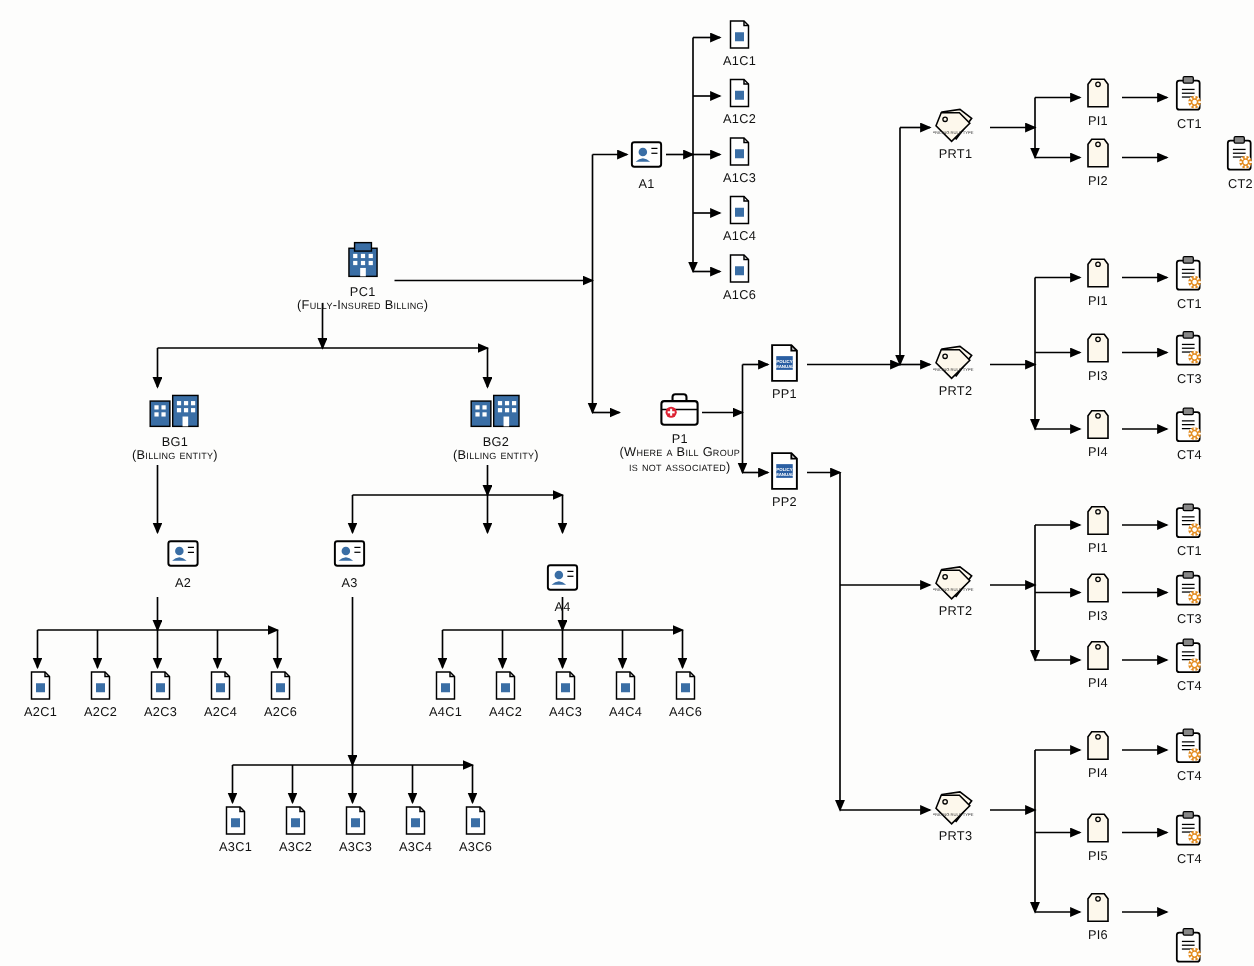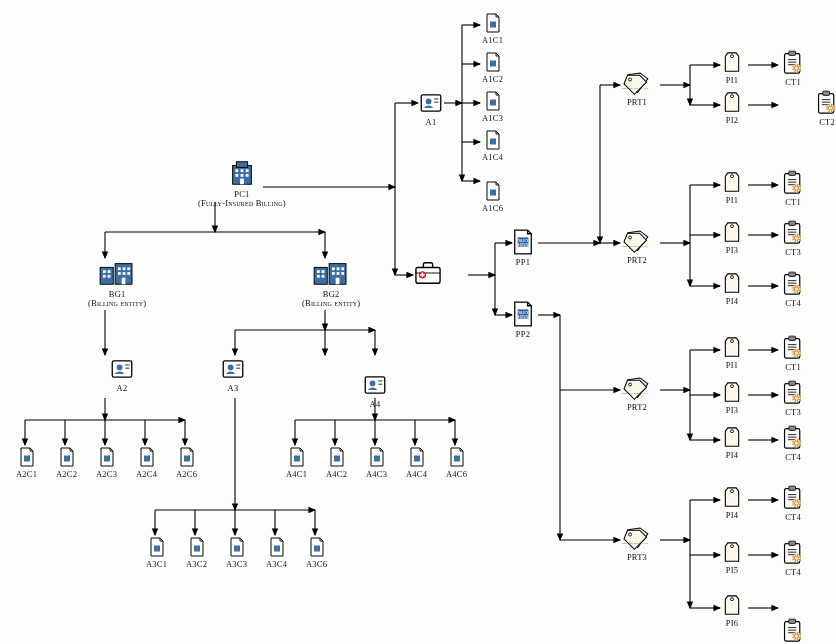--- a/index.html
+++ b/index.html
@@ -22,21 +22,20 @@
     white-space: pre;
     font-weight:500;
   }
   .sc { font-variant: small-caps; }
   .node {
     position: absolute;
     display:flex;
     flex-direction:column;
     align-items:center;
     gap:2px;
-    font-family:Liberation Serif, serif;
   }
   .arrowhead { fill:#000; }
   .edge { stroke:#000; stroke-width:1.1; fill:none; }
 </style>
 </head>
 <body>
 
 <svg width="0" height="0" style="position:absolute">
   <defs>
 
@@ -290,20 +289,23 @@
     <svg width="26" height="26">
       <use href="#ico-acct"></use>
     </svg>
     <div class="lbl">A4</div>
   </div>
 
 <div class="node" style="left:413px;top:260px">
   <svg width="30" height="26">
       <use href="#ico-pol"></use>
     </svg>
+  <div class="lbl sc">P1
+(Where a Bill Group
+is not associated)</div>
 </div>
 
 <div class="node" style="left:512px;top:228px">
     <svg width="22" height="28">
       <use href="#ico-pp"></use>
     </svg>
     <div class="lbl">PP1</div>
   </div>
 <div class="node" style="left:512px;top:300px">
     <svg width="22" height="28">
@@ -354,21 +356,21 @@
       <use href="#ico-doc"></use>
     </svg>
     <div class="lbl">A1C3</div>
   </div>
 <div class="node" style="left:482px;top:129px">
     <svg width="18" height="22">
       <use href="#ico-doc"></use>
     </svg>
     <div class="lbl">A1C4</div>
   </div>
-<div class="node" style="left:482px;top:180px">
+<div class="node" style="left:482px;top:168px">
     <svg width="18" height="22">
       <use href="#ico-doc"></use>
     </svg>
     <div class="lbl">A1C6</div>
   </div>
 
 <div class="node" style="left:16px;top:446px">
     <svg width="18" height="22">
       <use href="#ico-doc"></use>
     </svg>

